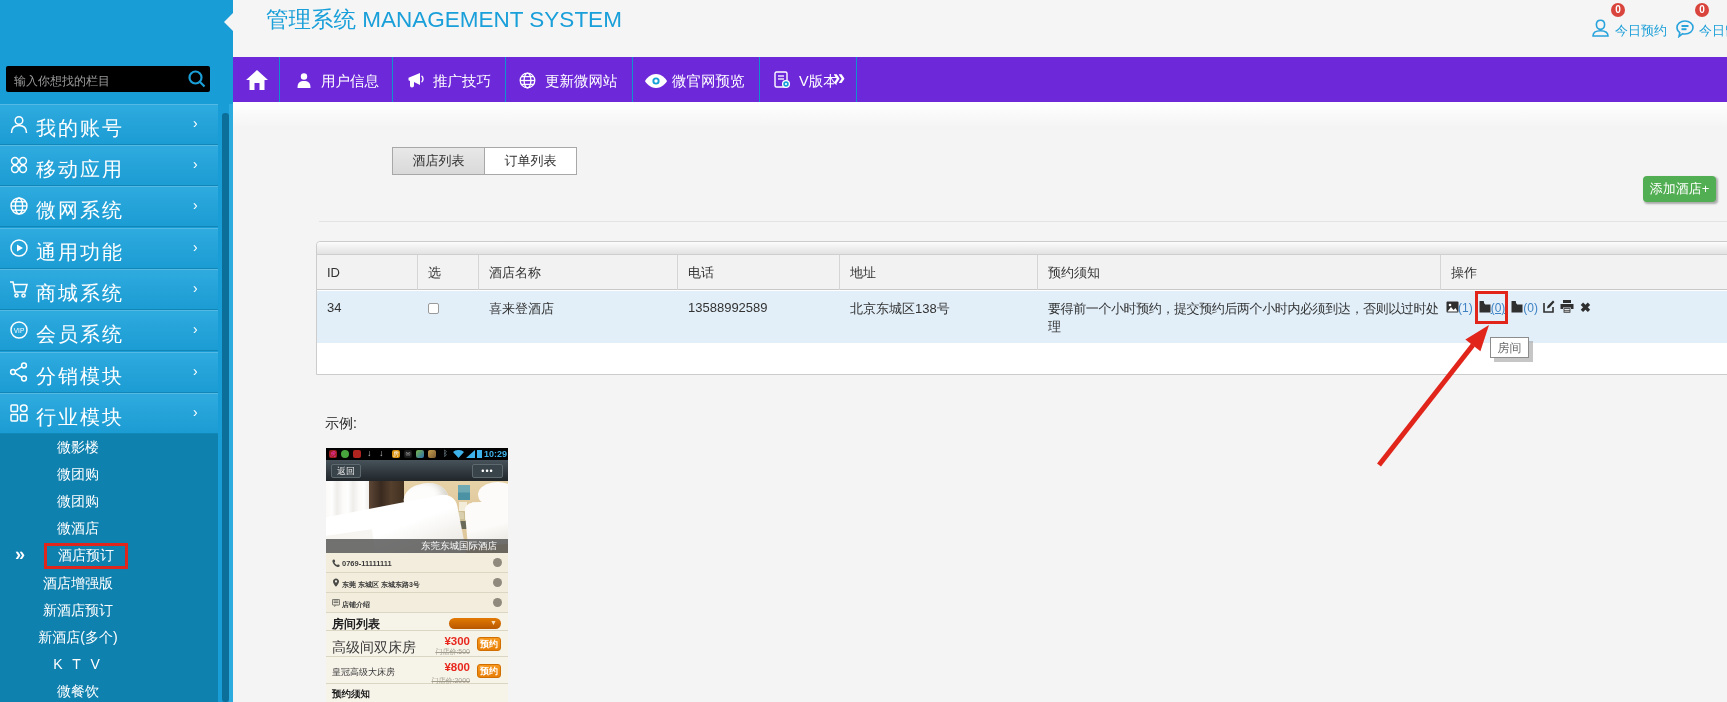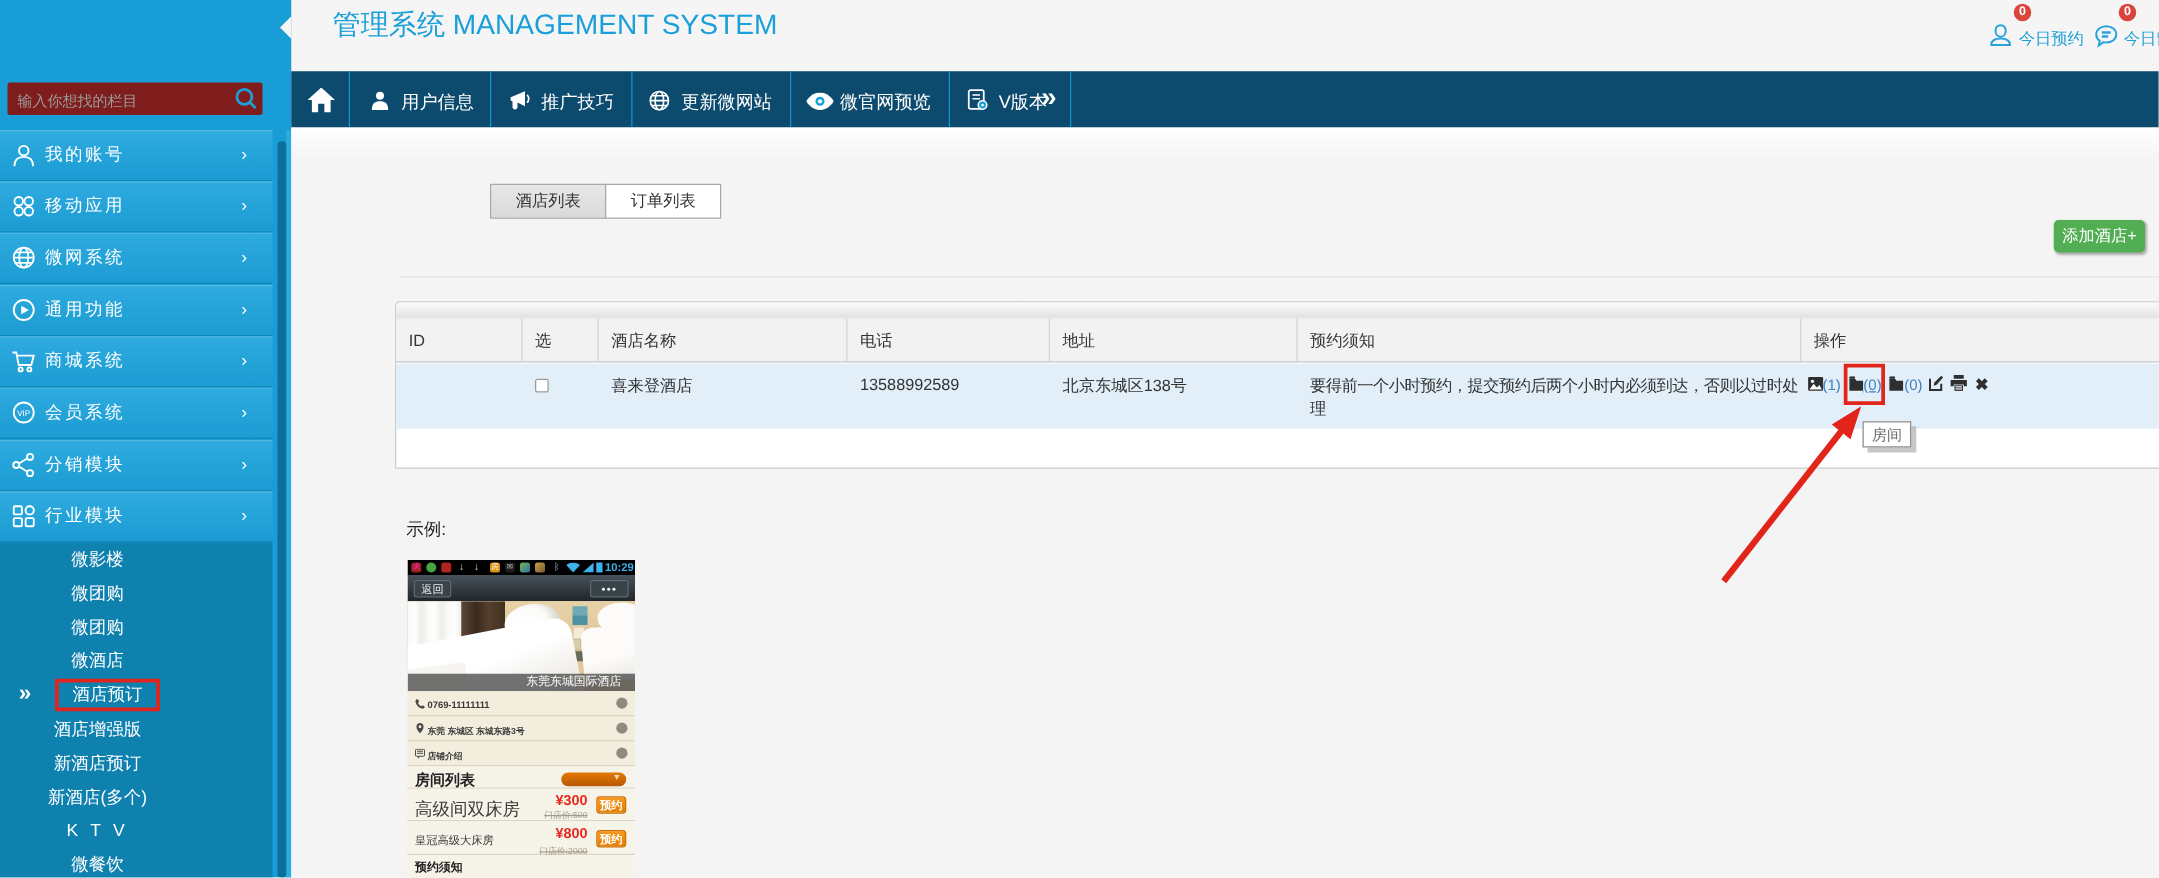--- a/index.html
+++ b/index.html
@@ -14,33 +14,33 @@
 #notch { left:224px; top:13px; z-index:5; width:0; height:0; border-right:9px solid #f5f5f5; border-top:9px solid transparent; border-bottom:9px solid transparent; }
 .hr-widget { position:absolute; top:0; height:57px; }
 .hr-ic { position:absolute; }
 .hr-badge { position:absolute; width:14px; height:14px; border-radius:7px; background:#d9453c; color:#fff; font-size:10px; font-weight:bold; text-align:center; line-height:14px; }
 .hr-txt { position:absolute; font-size:13px; color:#1b9fd8; white-space:nowrap; }
 
 
 #sidebar { left:0; top:0; width:233px; height:702px; background:#189dd6; }
 #sb-line { left:229px; top:104px; width:4px; height:598px; background:#2cabdf; }
 #sb-thumb { left:222px; top:113px; width:7px; height:589px; background:#0c6f9a; border-radius:3px; }
-#search { left:6px; top:66px; width:204px; height:26px; background:#7f1d1d; border-radius:2px; }
+#search { left:6px; top:66px; width:204px; height:26px; background:#000000; border-radius:2px; }
 #search span { position:absolute; left:8px; top:7px; font-size:12px; color:#9b9b9b; }
 .menu-item { position:absolute; left:0; width:218px; height:41px; background:linear-gradient(180deg,#2fabdf,#1b9cd3); border-bottom:1px solid #1187b8; box-shadow:inset 0 1px 0 rgba(255,255,255,0.18); }
-.menu-item .mi-txt { position:absolute; left:36px; top:11px; font-size:14px; color:#fff; letter-spacing:2px; }
+.menu-item .mi-txt { position:absolute; left:36px; top:11px; font-size:20px; color:#fff; letter-spacing:2px; }
 .menu-item .mi-chev { position:absolute; left:193px; top:11px; font-size:14px; color:#fff; }
 .menu-item svg { position:absolute; left:8px; top:9px; }
 #submenu { left:0; top:434px; width:218px; height:268px; background:#0f81af; }
 #submenu div { position:absolute; left:0; width:156px; height:27px; line-height:27px; text-align:center; color:#fff; font-size:14px; white-space:nowrap; }
 #sub-redbox { left:44px; top:543px; width:84px; height:26px; border:3px solid #e0261c; }
 #sub-arrows { left:15px; top:544px; color:#fff; font-size:18px; font-weight:bold; }
 
 
-#navbar { left:233px; top:57px; width:1494px; height:45px; background:#0c4a6e; }
+#navbar { left:233px; top:57px; width:1494px; height:45px; background:#6d28d9; }
 .nav-tile { position:absolute; top:0; height:45px; border-right:1px solid #0e93cd; color:#fff; }
 .nav-tile .nv-txt { position:absolute; font-size:14.5px; top:15px; white-space:nowrap; }
 .nav-tile svg { position:absolute; }
 
 
 #contentbg { left:233px; top:102px; width:1494px; height:600px; background:linear-gradient(180deg,#ffffff 0px,#f4f4f4 26px); }
 #tabs { left:392px; top:147px; height:28px; }
 .tab { position:absolute; top:0; width:93px; height:28px; border:1px solid #a8a8a8; font-size:13px; color:#333; text-align:center; line-height:26px; }
 #tab1 { left:0; background:linear-gradient(180deg,#e8e8e8,#d9d9d9); }
 #tab2 { left:92px; background:#fff; }
@@ -266,20 +266,21 @@
     <div id="thead">
       <div class="th" style="left:0;width:101px">ID</div>
       <div class="th" style="left:101px;width:61px">选</div>
       <div class="th" style="left:361px;width:162px">电话</div>
       <div class="th" style="left:162px;width:199px">酒店名称</div>
       <div class="th" style="left:523px;width:198px">地址</div>
       <div class="th" style="left:721px;width:403px">预约须知</div>
       <div class="th" style="left:1124px;width:294px;border-right:none">操作</div>
     </div>
     <div id="trow">
+      <div class="td" style="left:0;width:101px">34</div>
       <div class="td" style="left:101px;width:61px"><span id="cbx"></span></div>
       <div class="td" style="left:162px;width:199px">喜来登酒店</div>
       <div class="td" style="left:361px;width:162px">13588992589</div>
       <div class="td" style="left:523px;width:198px">北京东城区138号</div>
       <div class="td" style="left:721px;width:403px;line-height:18px;font-size:13px;letter-spacing:-0.4px">要得前一个小时预约，提交预约后两个小时内必须到达，否则以过时处理</div>
       <div class="td" style="left:1124px;width:294px;padding-left:5px">
         <svg width="13" height="12" viewBox="0 0 13 12" style="vertical-align:-1px">
             <rect x="0.5" y="0.5" width="12" height="11" rx="1" fill="#2f2f2f"></rect>
             <circle cx="4" cy="4" r="1.3" fill="#fff"></circle>
             <path d="M1.5 10.5 L5 6 L7.5 9 L9.5 7 L11.5 10.5 Z" fill="#fff"></path>

